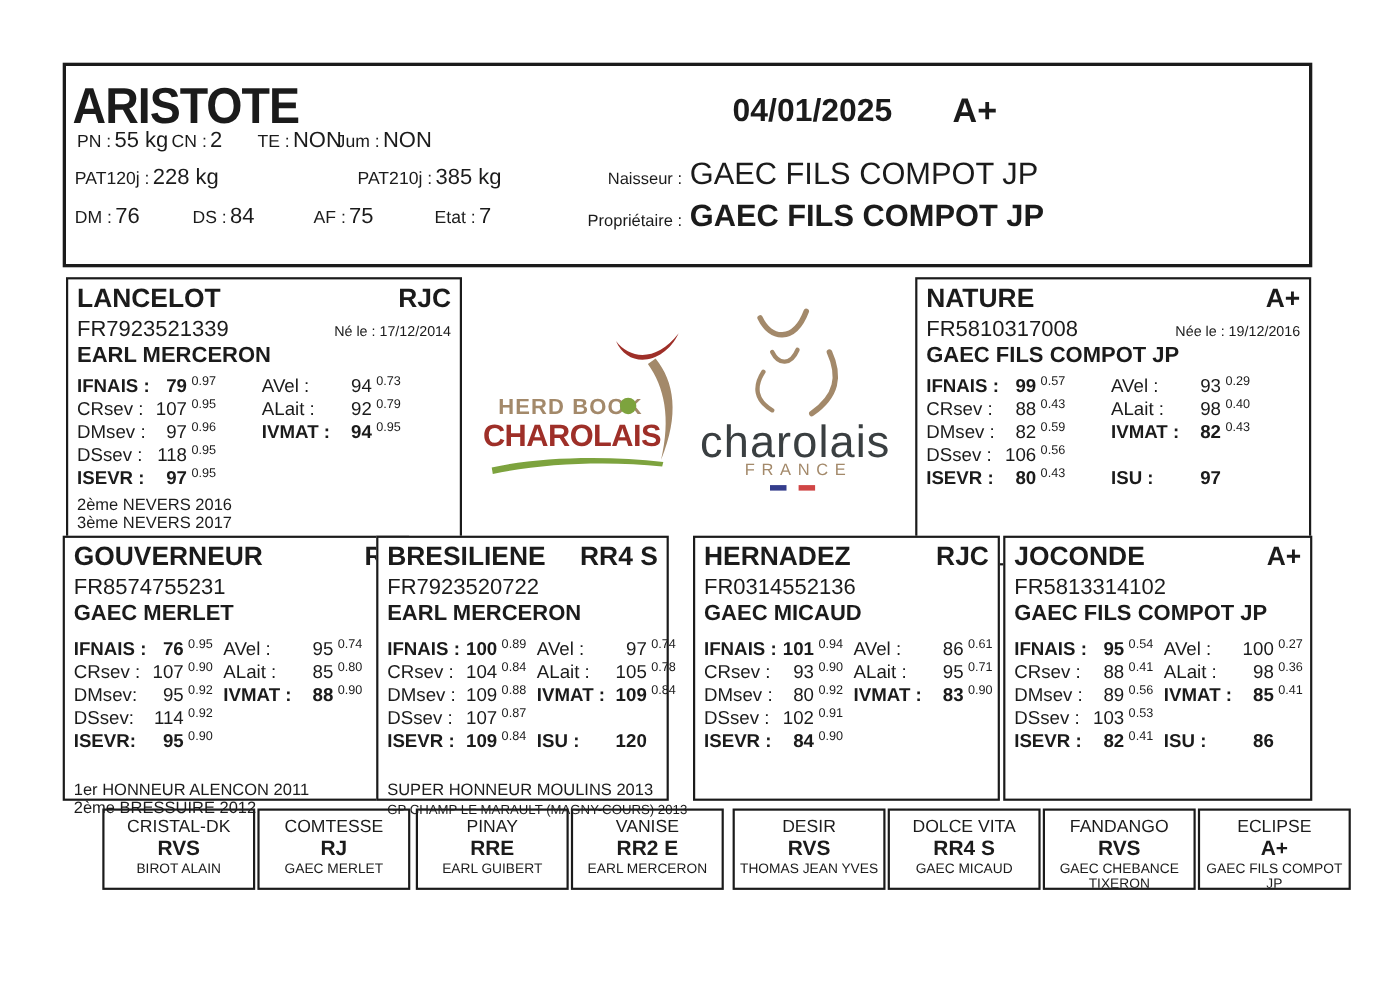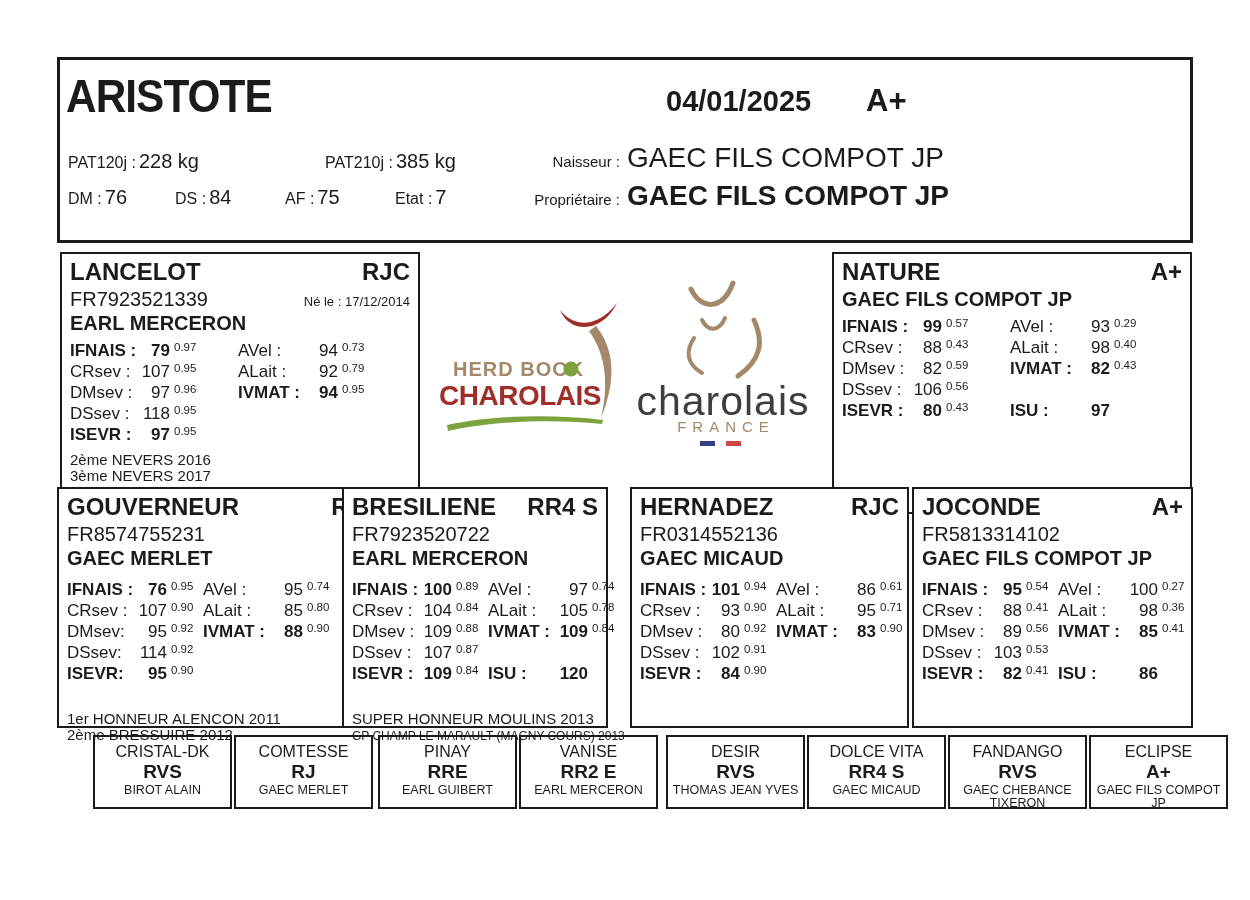--- a/index.html
+++ b/index.html
@@ -77,20 +77,26 @@
 </head>
 <body>
 
 <div class="page">
 
   <section class="main-box">
     <span class="s-name">ARISTOTE</span>
     <span class="s-date">04/01/2025</span>
     <span class="s-qual">A+</span>
 
+    <div class="mline" style="top:57px">
+      <span class="mitem" style="left:10px"><span class="mlabel">PN :</span><span class="mvalue">55 kg</span></span>
+      <span class="mitem" style="left:96px"><span class="mlabel">CN :</span><span class="mvalue">2</span></span>
+      <span class="mitem" style="left:174px"><span class="mlabel">TE :</span><span class="mvalue">NON</span></span>
+      <span class="mitem" style="left:246px"><span class="mlabel">Jum :</span><span class="mvalue">NON</span></span>
+    </div>
 
     <div class="mline" style="top:90px">
       <span class="mitem" style="left:8px"><span class="mlabel">PAT120j :</span><span class="mvalue">228 kg</span></span>
       <span class="mitem" style="left:265px"><span class="mlabel">PAT210j :</span><span class="mvalue">385 kg</span></span>
     </div>
 
     <div class="owner-line" style="top:82px">
       <span class="o-label">Naisseur :</span>
       <span class="o-value">GAEC FILS COMPOT JP</span>
     </div>
@@ -174,20 +180,24 @@
       </div>
       <div class="apalm">
         <div class="">2ème  NEVERS 2016</div>
         <div class="">3ème  NEVERS 2017</div>
       </div>
     </section>
   <section class="abox parents" style="left:832px;top:252px;width:360px">
       <div class="ahead">
         <span class="aname">NATURE</span>
         <span class="aqual">A+</span>
+      </div>
+      <div class="asub">
+        <span class="aid">FR5810317008</span>
+        <span class="abirth">Née le : 19/12/2016</span>
       </div>
       <div class="aowner">GAEC FILS COMPOT JP</div>
       <div class="astats">
         <div class="srow">
           <span class="scell l">
             <span class="slabel b">IFNAIS :</span>
             <span class="sval b">99</span>
             <span class="scd">0.57</span>
           </span>
           <span class="scell r">

